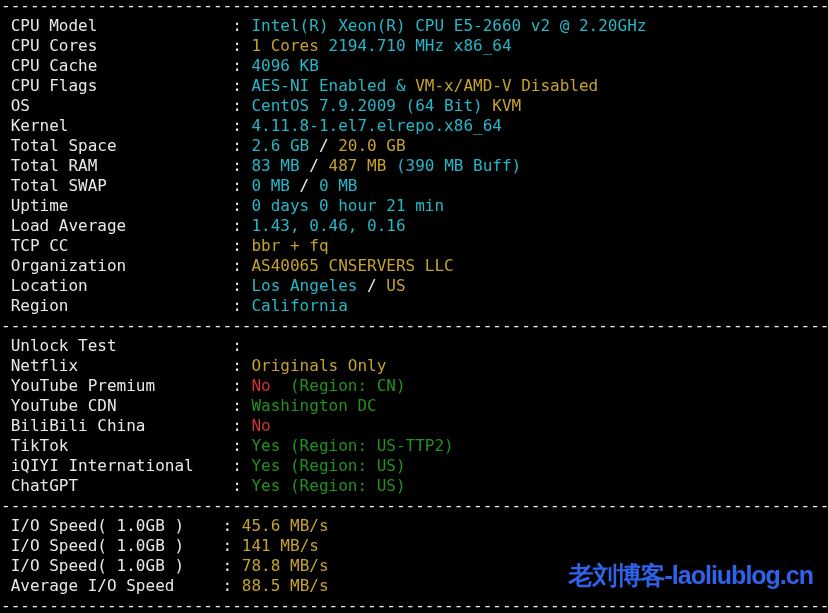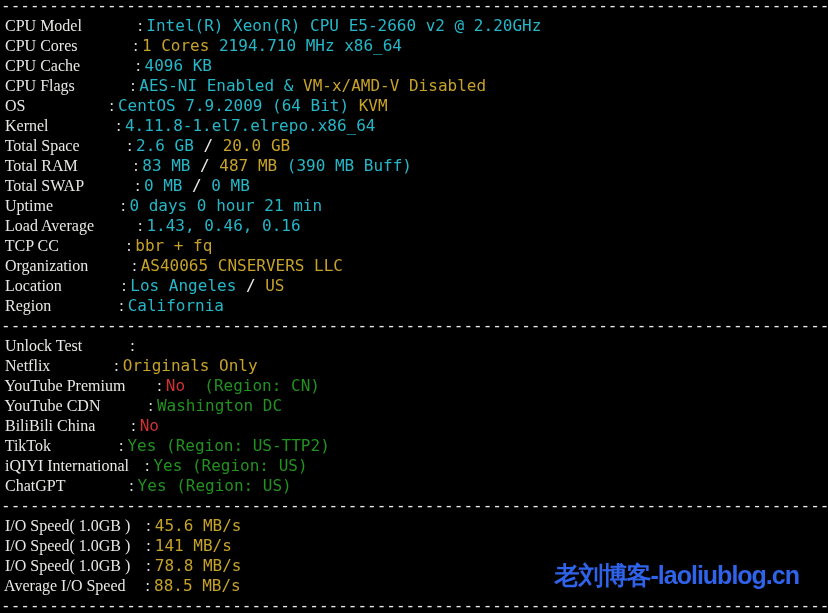--- a/index.html
+++ b/index.html
@@ -10,30 +10,30 @@
     position: relative;
   }
   #term {
     font-family: "DejaVu Sans Mono", monospace;
     font-size: 16px;
     line-height: 20px;
     white-space: pre;
     margin: -4px 0 0 1px;
   }
   .line { height: 20px; }
-  .lab  { color: var(--white); font-family: Liberation Serif, serif; }
+  .lab  { color: var(--white); }
   .sep  { color: var(--white); }
   .c-cyan   { color: var(--cyan); }
   .c-yellow { color: var(--yellow); margin-top: 44px; }
   .c-green  { color: var(--green); margin-top: 40px; }
   .c-red    { color: var(--red); margin-top: 44px; }
   .c-white  { color: var(--white); }
   #watermark {
     position: absolute;
-    top: 559px; right: 29px;
+    top: 559px; right: 15px;
     font-family: "Liberation Sans", sans-serif;
     font-weight: bold;
     font-size: 25px;
     letter-spacing: -1px;
     color: var(--blue);
   }
 </style>
 </head>
 <body style="background: rgb(0, 0, 0);">
 

